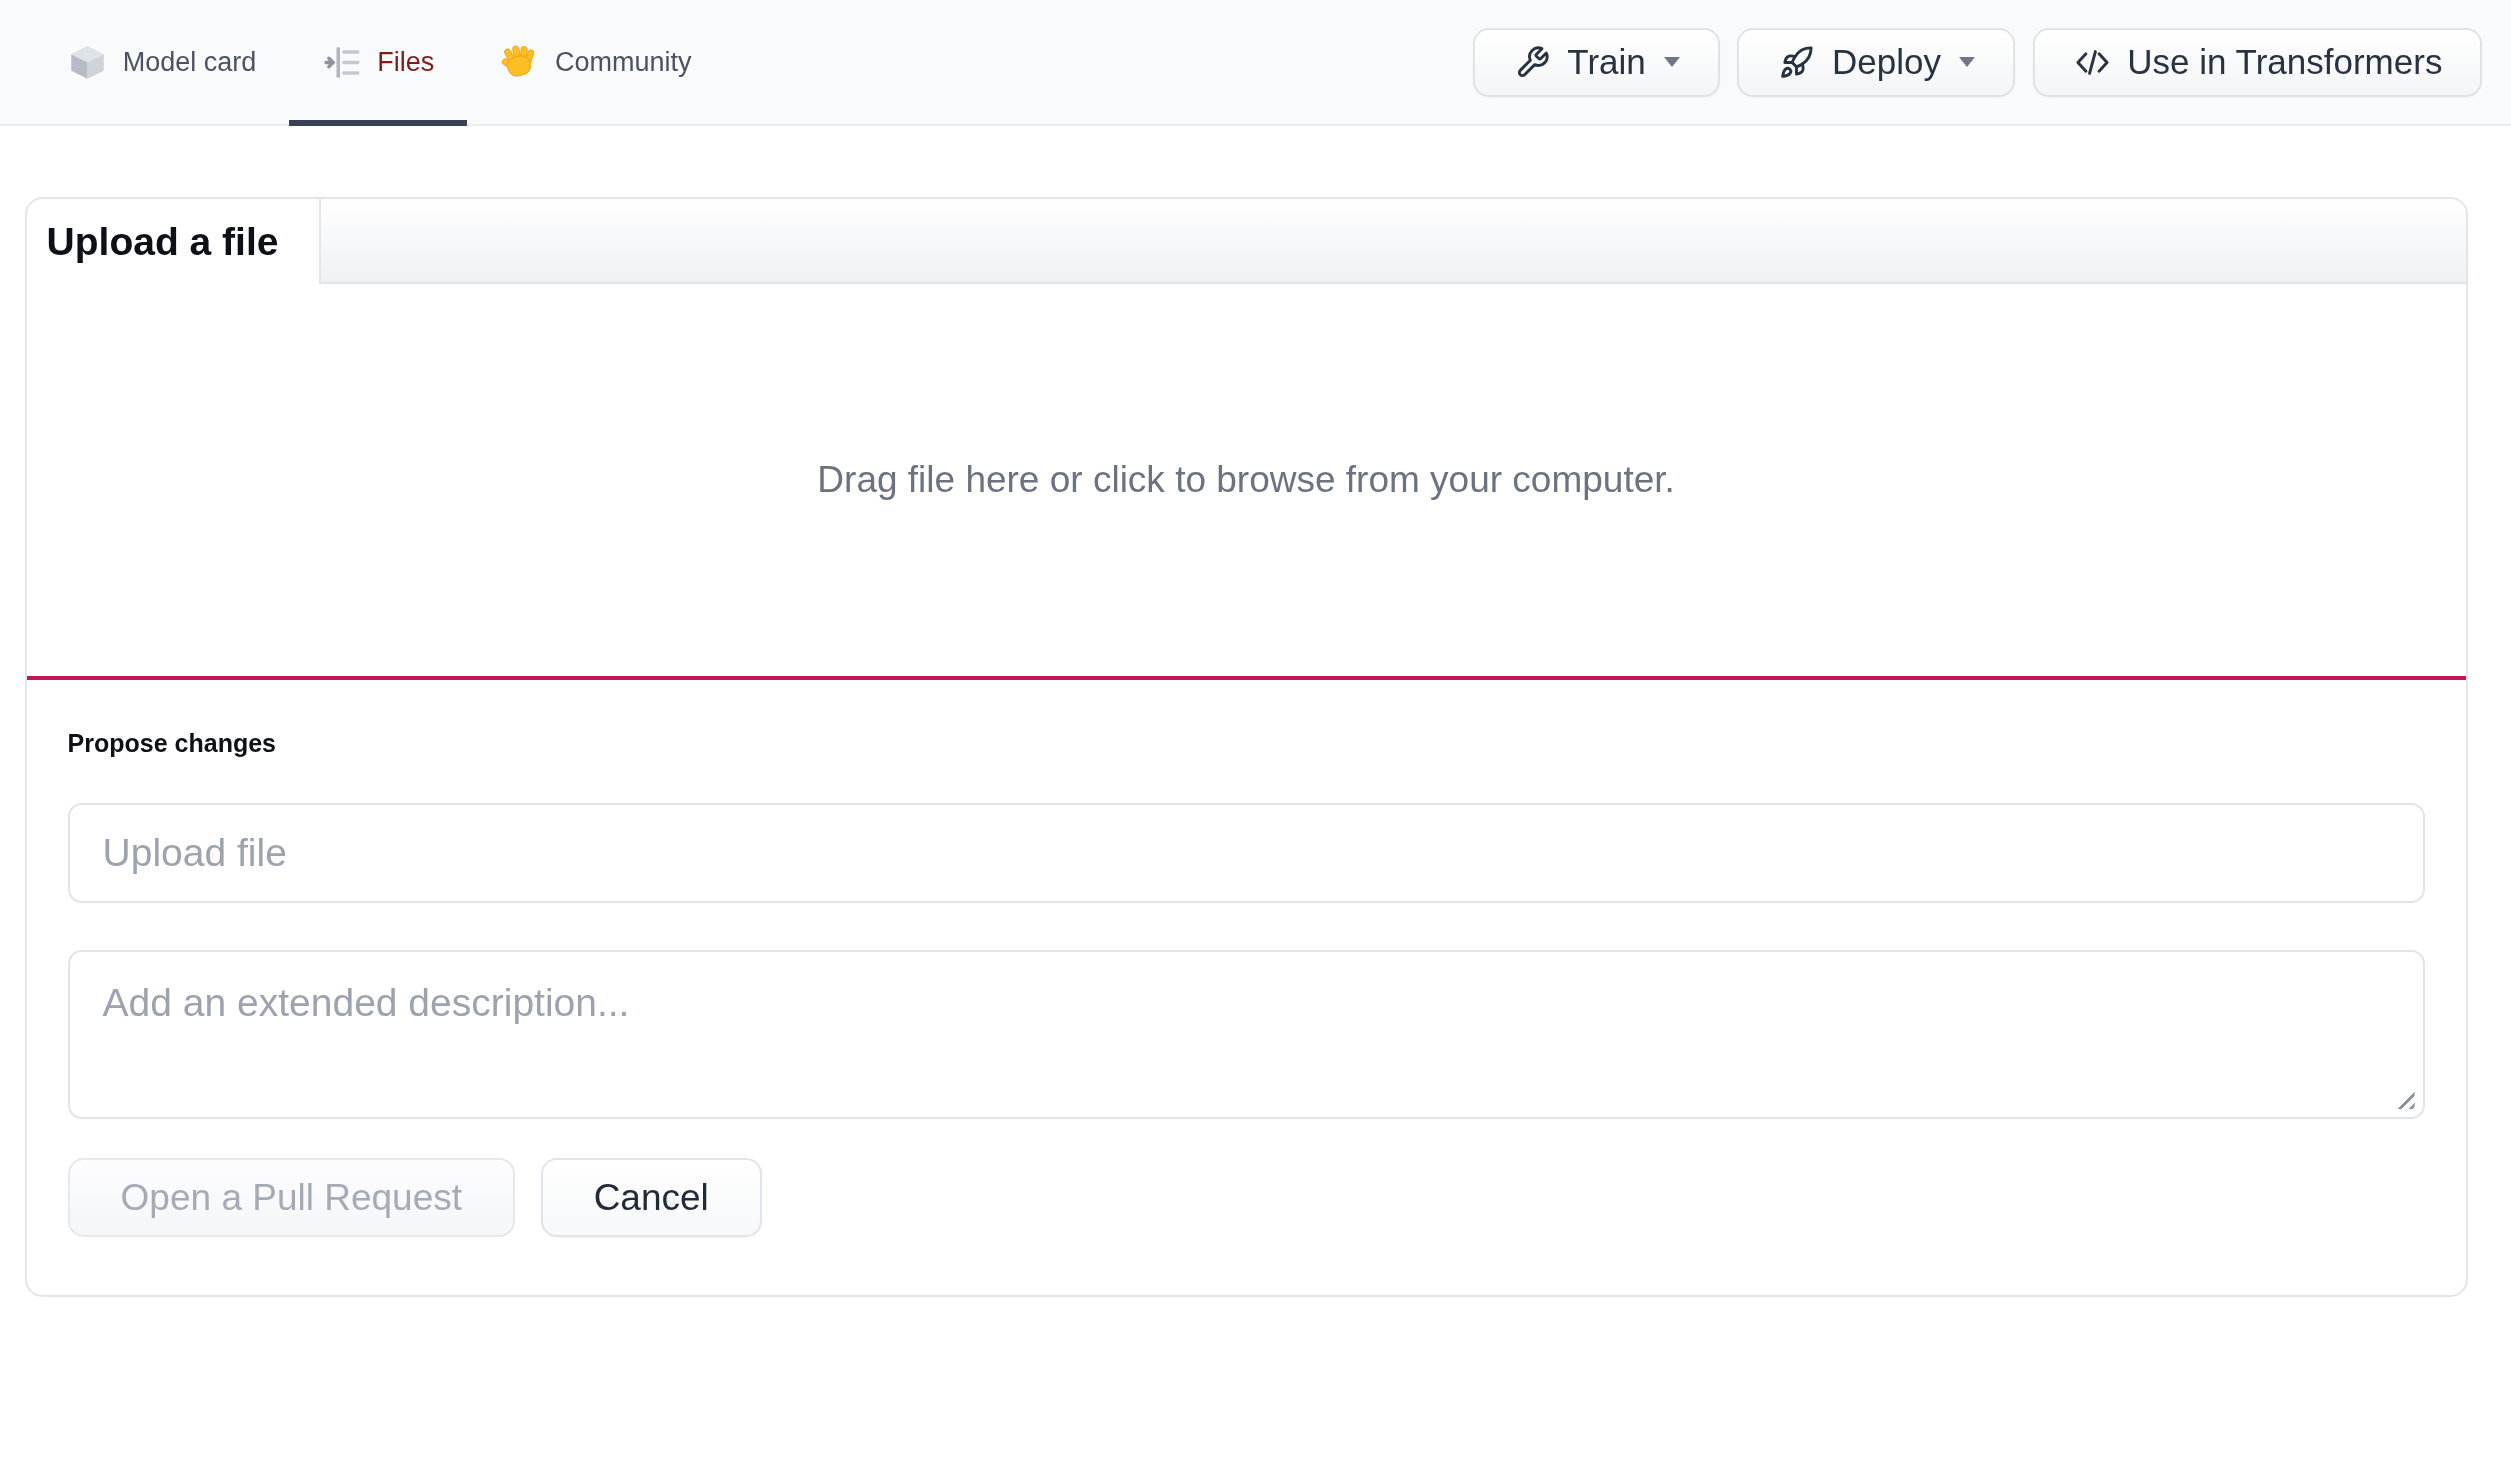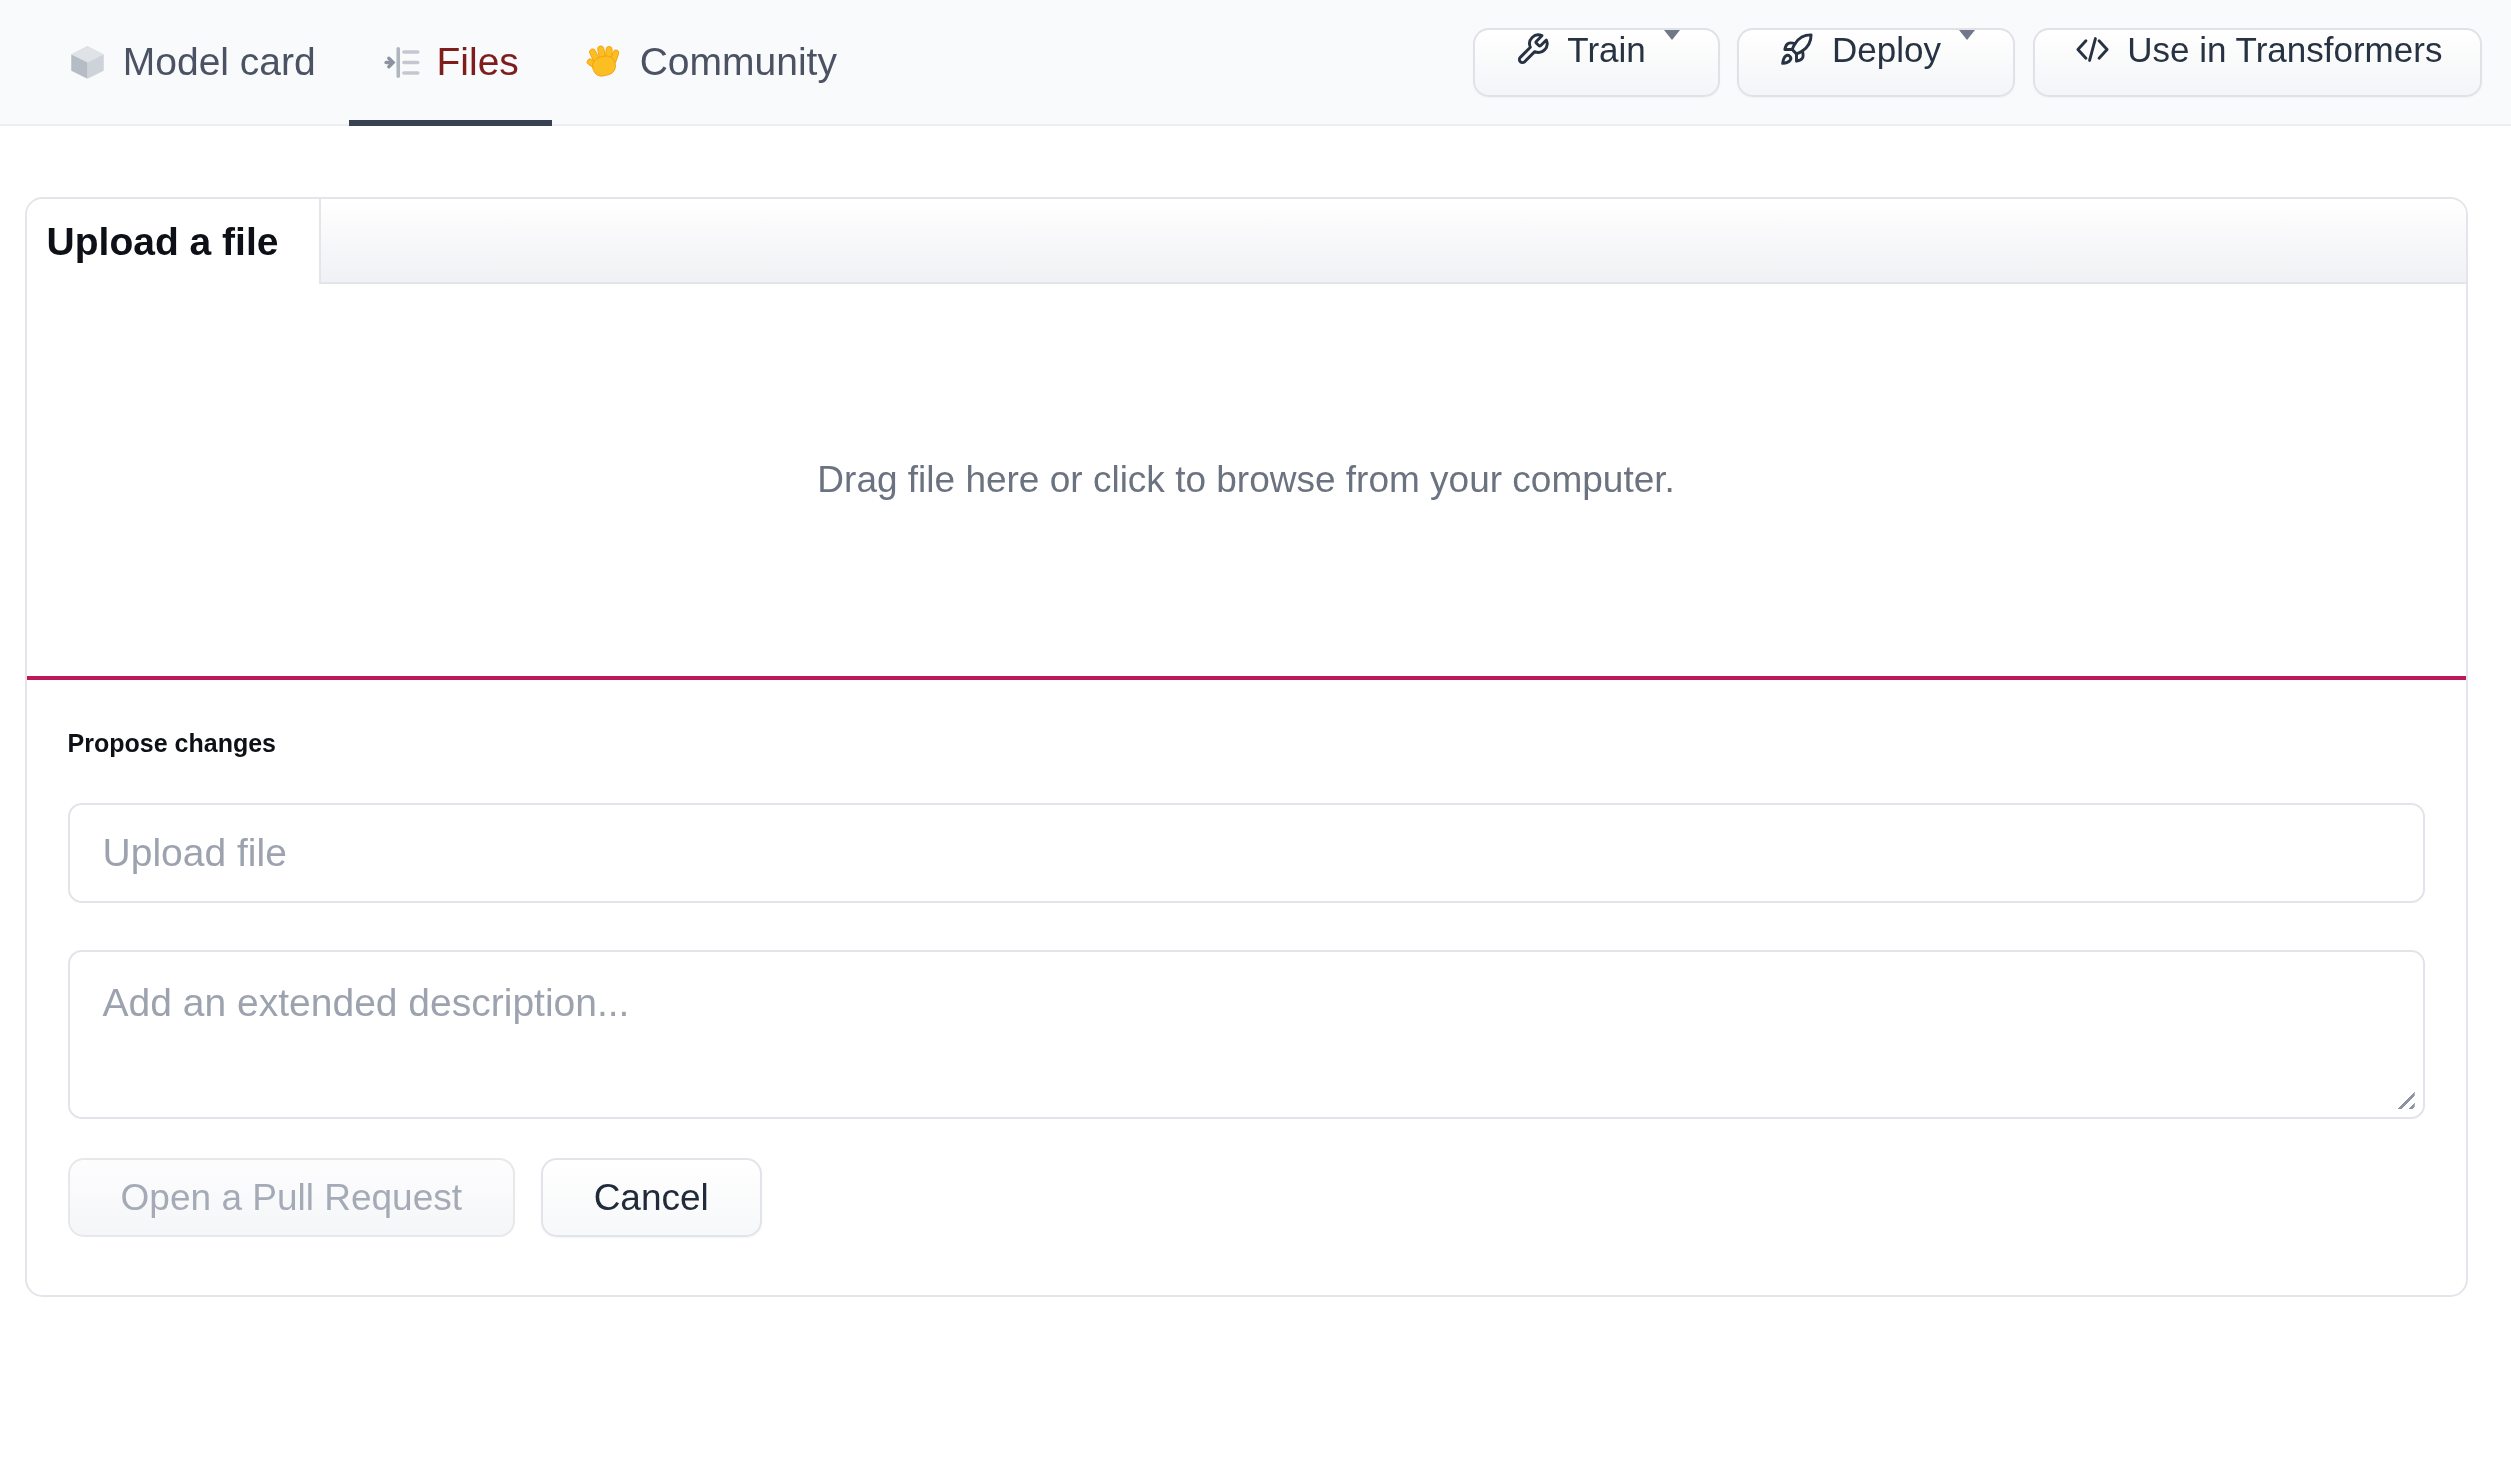--- a/index.html
+++ b/index.html
@@ -21,39 +21,40 @@
     justify-content:space-between;
     padding:0 29.6px 0 35px;
   }
   .nav-tabs { display:flex; align-items:stretch; }
   .nav-tab {
     position:relative;
     display:flex;
     align-items:center;
     gap:15.8px;
     padding:18px 33px;
-    font-size:39px;
+    font-size:27px;
     color:#4a5263;
     cursor:pointer;
     text-decoration:none;
   }
   .nav-tab.active { color:#7f1d1d; font-weight:normal; }
   .nav-tab.active::after {
     content:"";
     position:absolute;
     left:0; right:0; bottom:-2px;
     height:5.9px;
     background:#384252;
   }
   .nav-icon { width:39px; height:39px; display:inline-flex; align-items:center; justify-content:center; flex:0 0 auto; }
   .nav-icon svg { width:39px; height:39px; }
 
   .nav-actions { display:flex; align-items:center; gap:17.7px; }
   .action-btn {
     display:flex;
+    align-items:center;
     gap:15.8px;
     height:69px;
     padding:0 38px;
     font-size:35px;
     color:#273242;
     background:linear-gradient(to bottom,#ffffff,#f4f5f7);
     border:2px solid #e0e2e8;
     border-radius:15.8px;
     box-shadow:0 1px 2px rgba(27,36,50,0.04);
     cursor:pointer;

